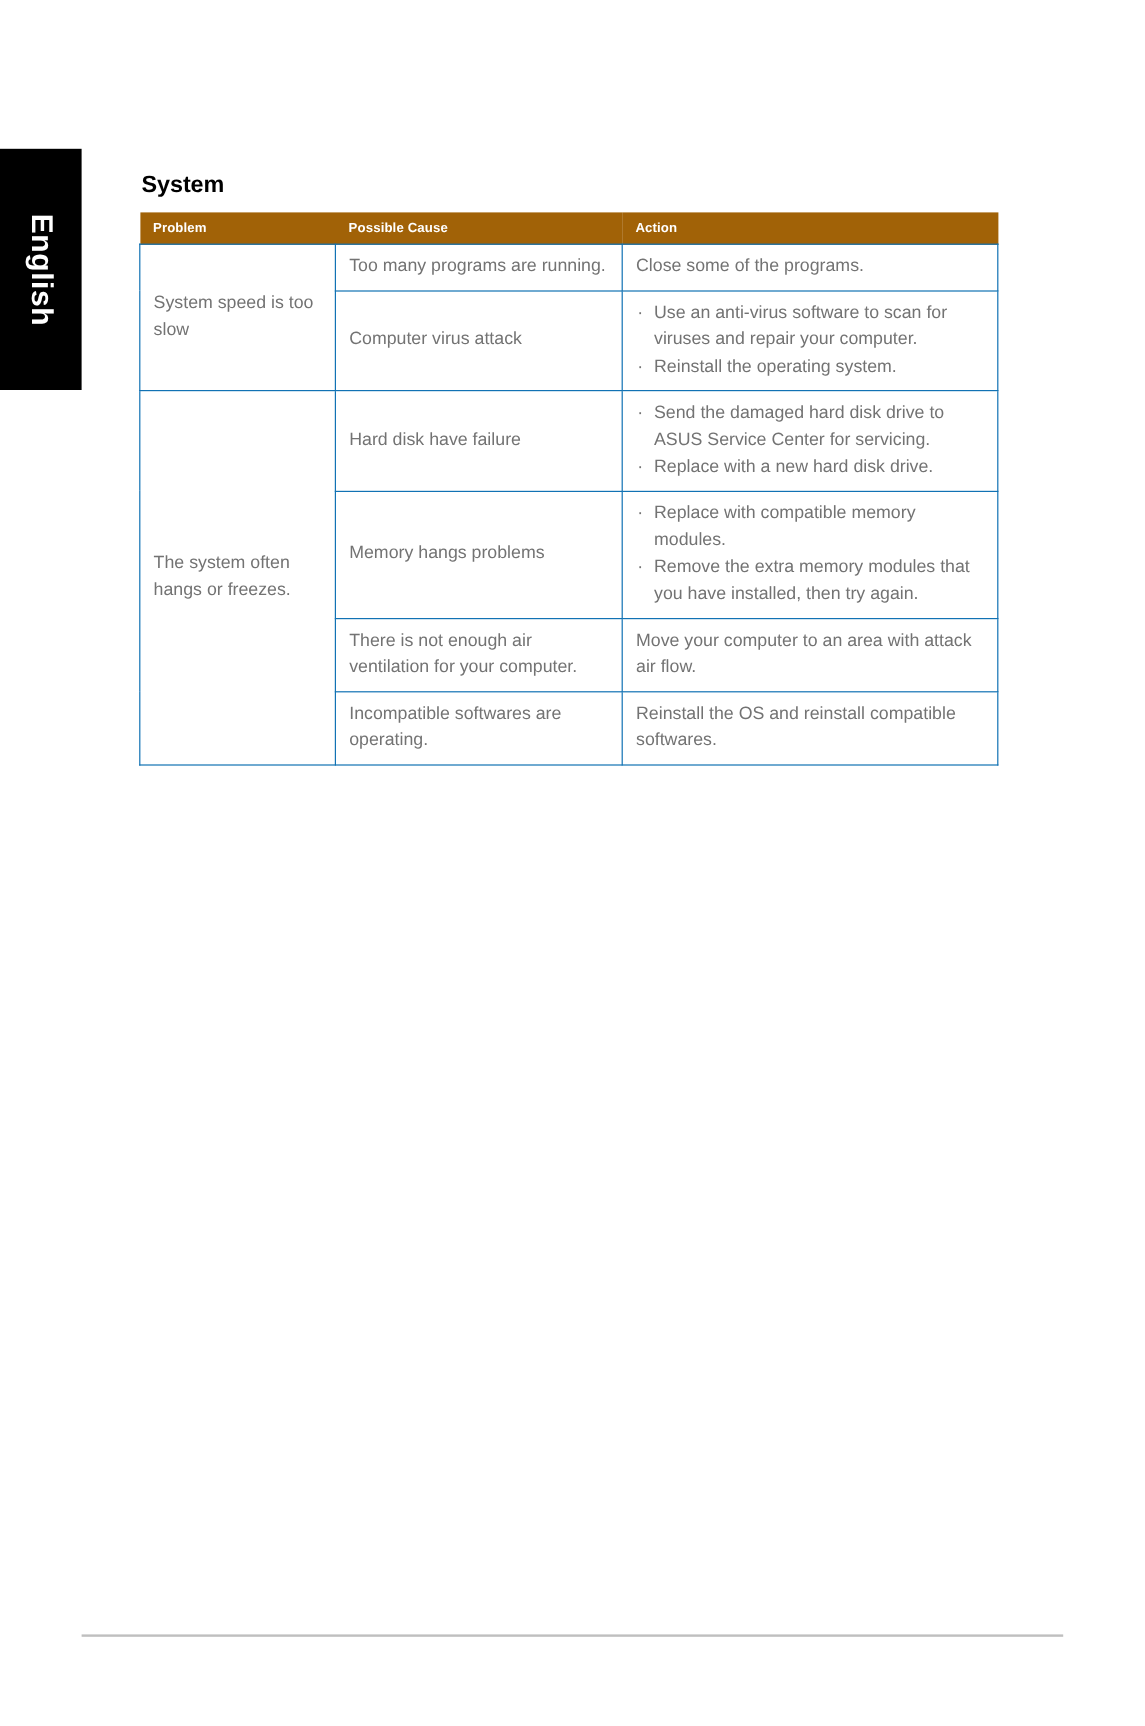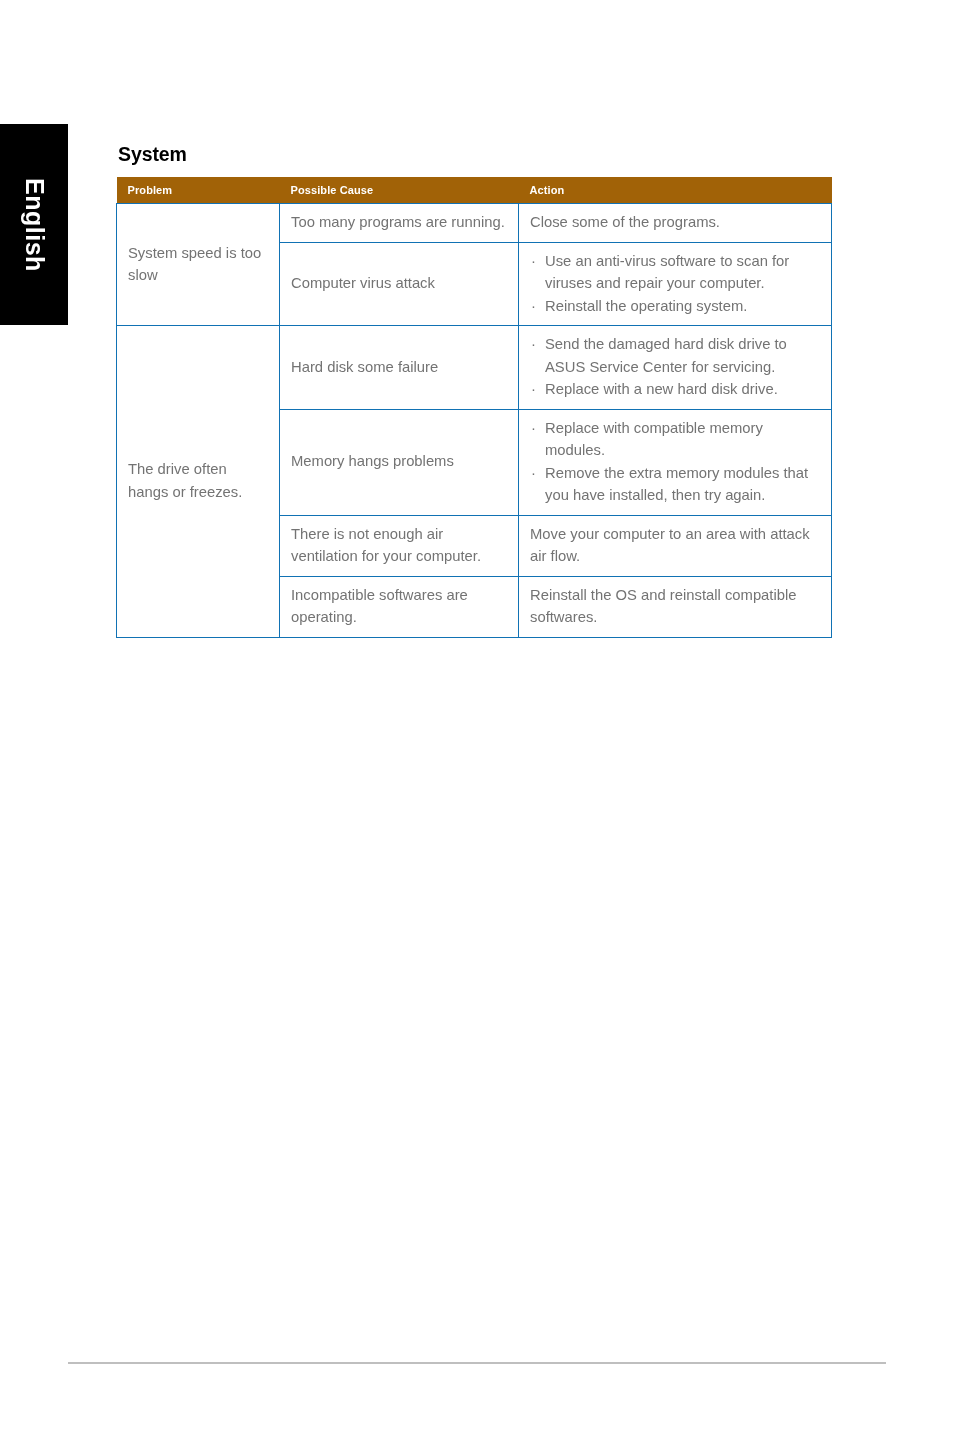--- a/index.html
+++ b/index.html
@@ -167,22 +167,22 @@
         <tr>
           <td class="cell-cause">Computer virus attack</td>
           <td class="cell-action">
             <ul class="bullets">
               <li><span class="bullet-dot">·</span><span>Use an anti-virus software to scan for viruses and repair your computer.</span></li>
               <li><span class="bullet-dot">·</span><span>Reinstall the operating system.</span></li>
             </ul>
           </td>
         </tr>
         <tr>
-          <td class="cell-problem" rowspan="4">The drive often hangs or freezes.</td>
-          <td class="cell-cause">Hard disk some failure</td>
+          <td class="cell-problem" rowspan="4">The system often hangs or freezes.</td>
+          <td class="cell-cause">Hard disk have failure</td>
           <td class="cell-action">
             <ul class="bullets">
               <li><span class="bullet-dot">·</span><span>Send the damaged hard disk drive to ASUS Service Center for servicing.</span></li>
               <li><span class="bullet-dot">·</span><span>Replace with a new hard disk drive.</span></li>
             </ul>
           </td>
         </tr>
         <tr>
           <td class="cell-cause">Memory hangs problems</td>
           <td class="cell-action">

